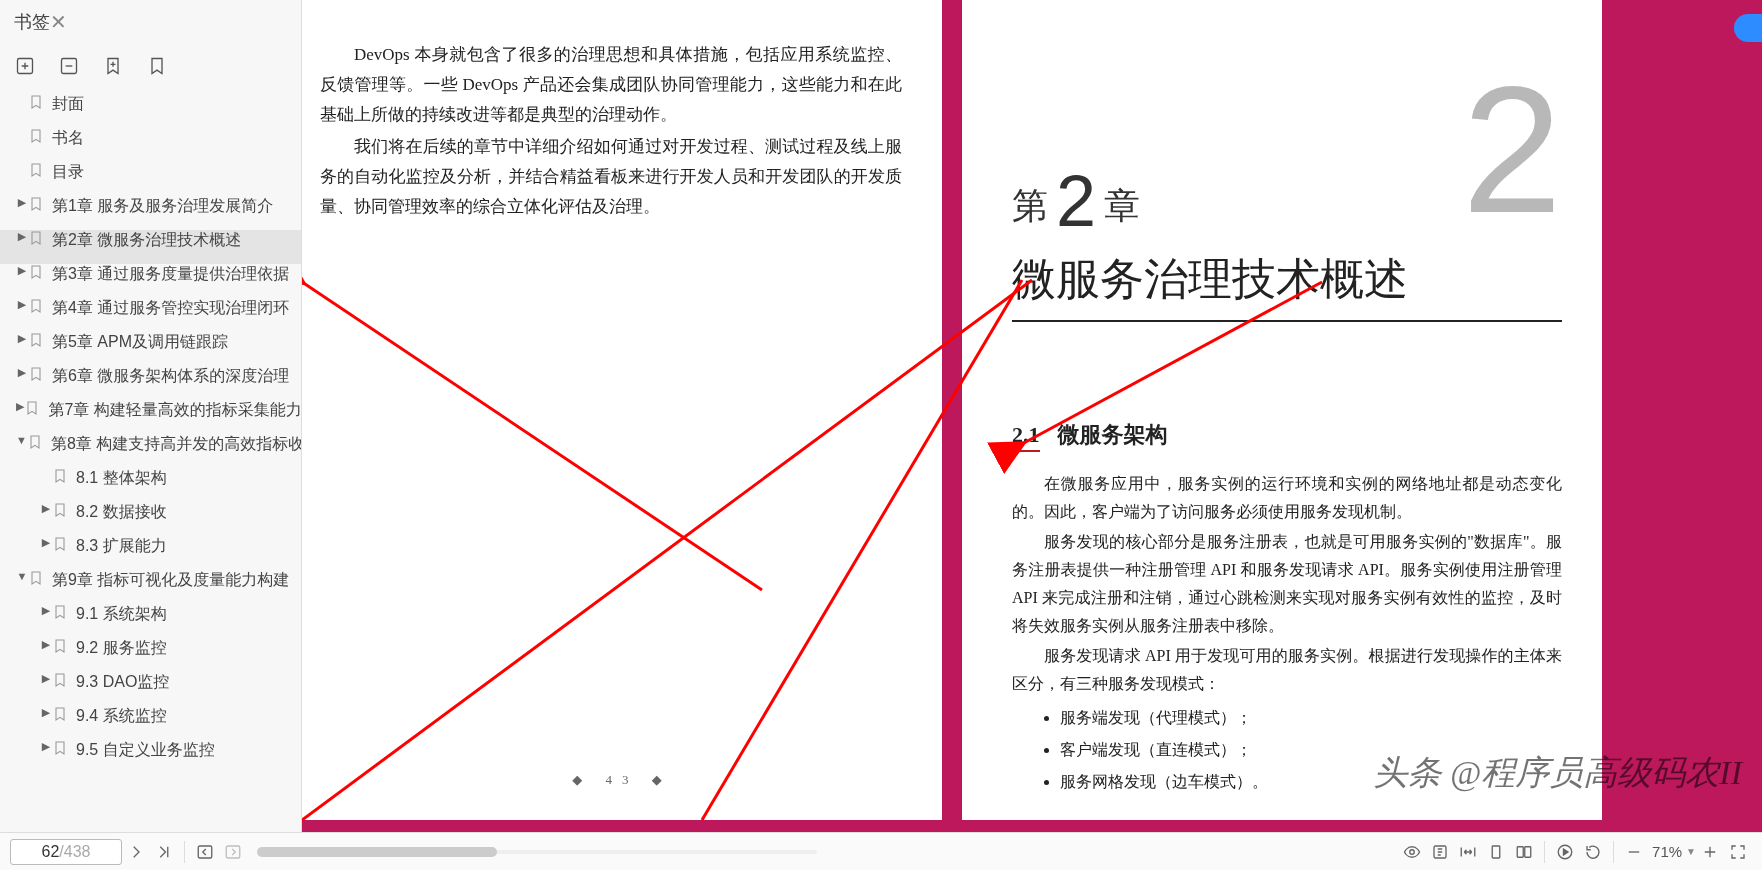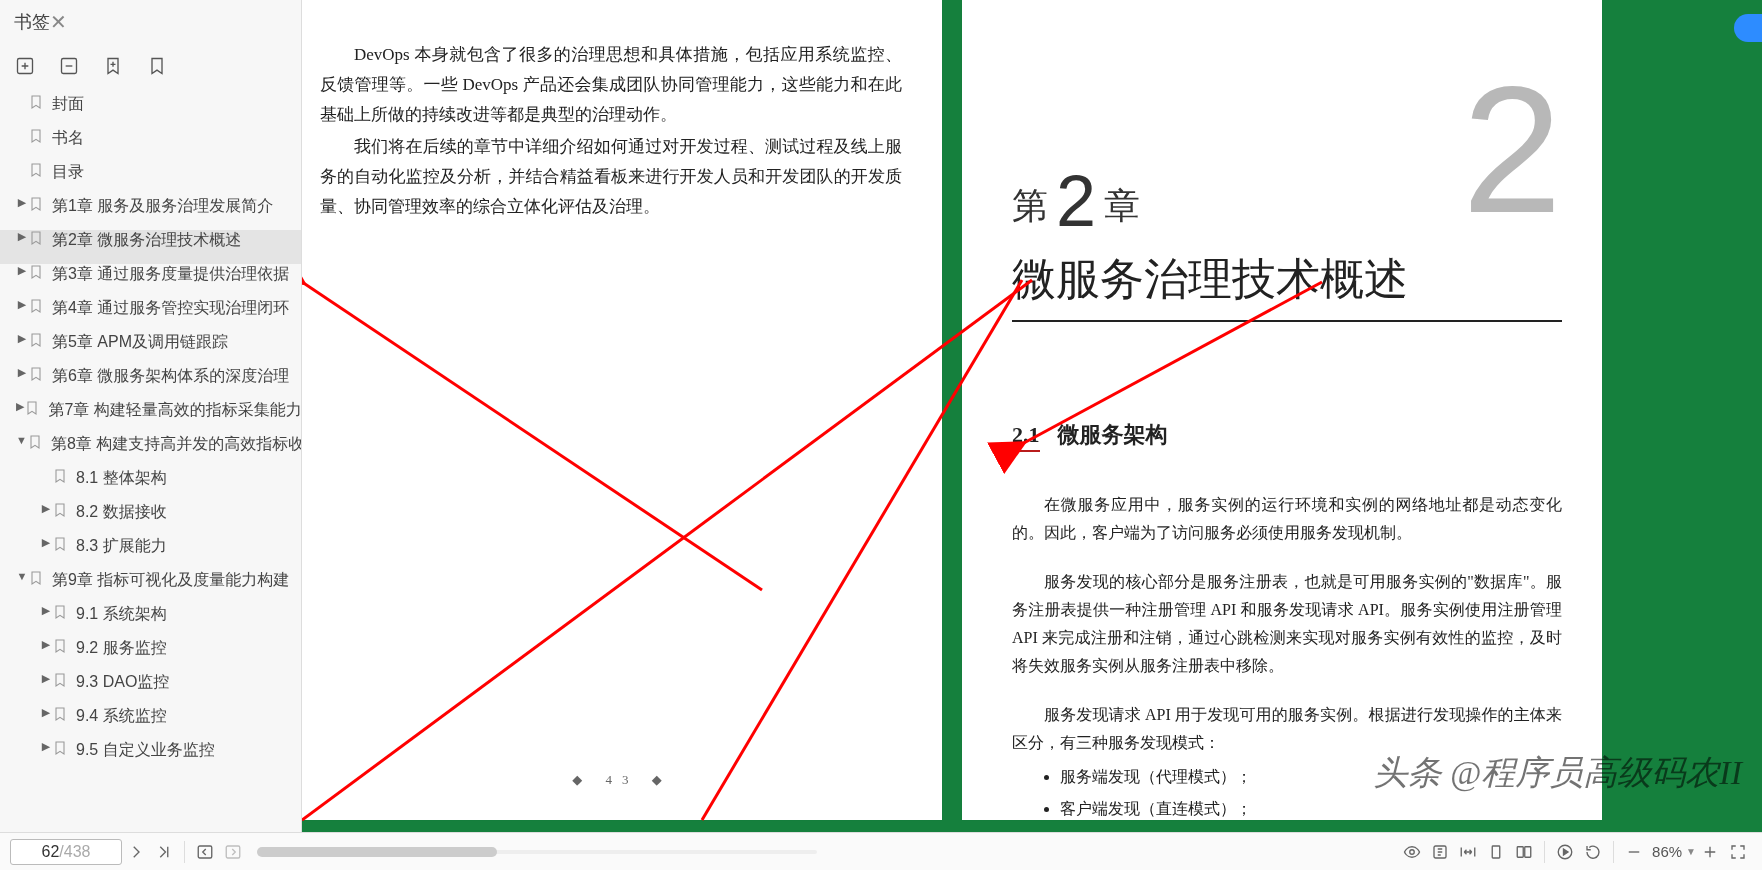--- a/index.html
+++ b/index.html
@@ -17,37 +17,37 @@
   .bm { display: flex; align-items: flex-start; height: 34px; font-size: 16px; color: #444; cursor: pointer; white-space: nowrap; overflow: hidden; }
   .bm.selected { background: #e4e4e4; }
   .bm .tri { width: 12px; text-align: center; font-size: 11px; color: #666; }
   .bm .tri.blank { visibility: hidden; }
   .bm .bicon { width: 16px; height: 16px; margin-right: 8px; flex: 0 0 16px; }
   .bicon svg { width: 16px; height: 16px; fill: none; stroke: #999; stroke-width: 1.6; }
   .bm.depth0 { padding-left: 16px; }
   .bm.depth1 { padding-left: 16px; }
   .bm.depth2 { padding-left: 40px; }
   
-  #content { flex: 1; position: relative; background: #15803d; overflow: hidden; }
+  #content { flex: 1; position: relative; background: #be185d; overflow: hidden; }
   .page { position: absolute; background: #fff; box-shadow: 0 0 2px rgba(0,0,0,.05); }
   #page-left { top: 0; left: 0; width: 640px; height: 820px; }
   #page-right { top: 0; left: 660px; width: 640px; height: 820px; }
   .ptxt { position: absolute; font-family: "SimSun","Songti SC", serif; color: #222; }
   #pl-body { top: 40px; left: 18px; right: 40px; font-size: 17px; line-height: 30px; text-align: justify; }
   #pl-body p { text-indent: 2em; margin-bottom: 2px; }
   #pl-num { bottom: 32px; left: 0; right: 0; text-align: center; font-size: 13px; color: #666; letter-spacing: 10px; }
   #pr-chlabel { top: 160px; left: 50px; font-size: 36px; color: #333; letter-spacing: 2px; font-family:"SimSun",serif; }
   #pr-chlabel .big { font-size: 72px; vertical-align: -8px; margin: 0 6px; font-family: Arial, sans-serif; }
   #pr-bignum { top: 60px; right: 40px; font-size: 180px; color: #b8b8b8; font-family: Arial, sans-serif; line-height: 1; }
   #pr-title { top: 250px; left: 50px; font-size: 44px; }
   #pr-rule { top: 320px; left: 50px; right: 40px; border-top: 2px solid #222; }
   #pr-sec { top: 420px; left: 50px; font-size: 22px; font-weight: bold; }
   #pr-sec .num { border-bottom: 2px solid #b91c1c; padding-bottom: 3px; margin-right: 18px; }
   #pr-body { top: 470px; left: 50px; right: 40px; font-size: 16px; line-height: 28px; text-align: justify; }
-  #pr-body p { text-indent: 2em; margin-bottom: 2px; margin-top: 21px; }
+  #pr-body p { text-indent: 2em; margin-bottom: 2px; }
   #pr-body ul { list-style: disc; margin-left: 3em; margin-top: 6px; }
   #pr-body li { margin-bottom: 4px; }
   
   #watermark { position: absolute; right: 20px; bottom: 36px; font-size: 34px; font-style: italic; color: rgba(0,0,0,.55); font-family: "KaiTi","STKaiti",serif; pointer-events: none; }
   #badge { position:absolute; top:14px; right:0; width:28px; height:28px; background:#2d8cff; border-radius:50% 0 0 50%; }
   
   .arrow { position:absolute; pointer-events:none; }
   
   #bottombar { height: 38px; flex:0 0 38px; border-top:1px solid #ddd; display:flex; align-items:center; padding: 0 10px; font-size:15px; color:#555; background:#fafafa; }
   .pgbox { width:112px; height:26px; border:1px solid #bbb; border-radius:3px; display:flex; align-items:center; justify-content:center; font-size:16px; background:#fff; }
@@ -369,21 +369,21 @@
           <path d="M4 12a8 8 0 1 0 3-6"></path>
           <path d="M4 4v5h5"></path>
         </svg>
       </span>
     <span class="sep"></span>
     <span class="ib">
         <svg viewBox="0 0 24 24">
           <path d="M5 12h14"></path>
         </svg>
       </span>
-    <span class="zoom-label">86%</span>
+    <span class="zoom-label">71%</span>
     <span style="font-size:10px;color:#888">▼</span>
     <span class="ib">
         <svg viewBox="0 0 24 24">
           <path d="M12 5v14M5 12h14"></path>
         </svg>
       </span>
     <span class="ib">
         <svg viewBox="0 0 24 24">
           <path d="M4 9V4h5M20 9V4h-5M4 15v5h5M20 15v5h-5"></path>
         </svg>

